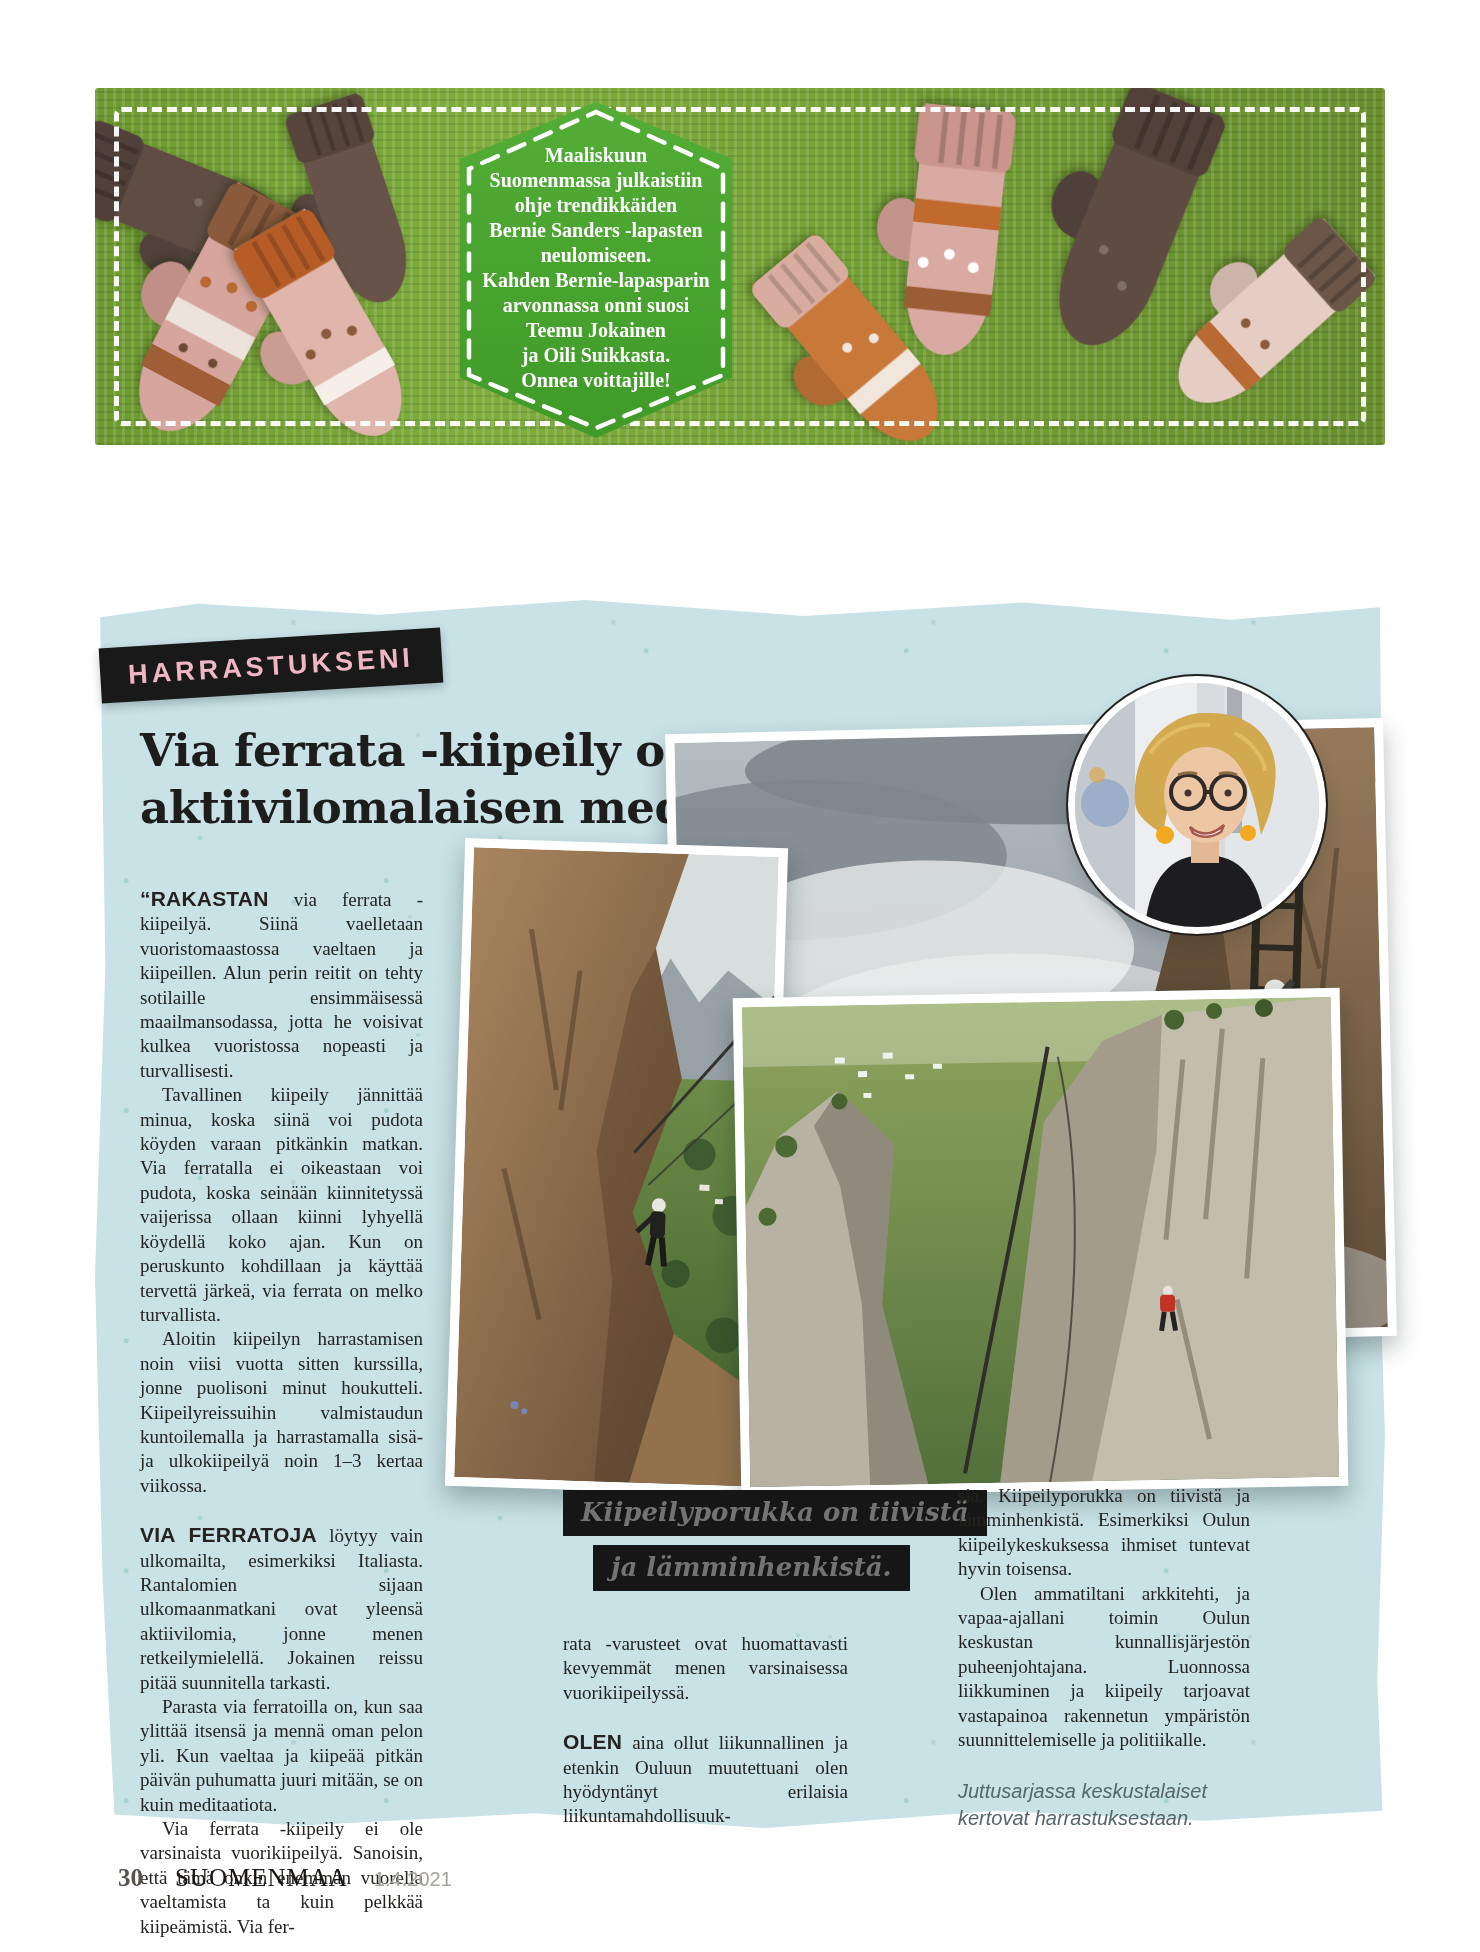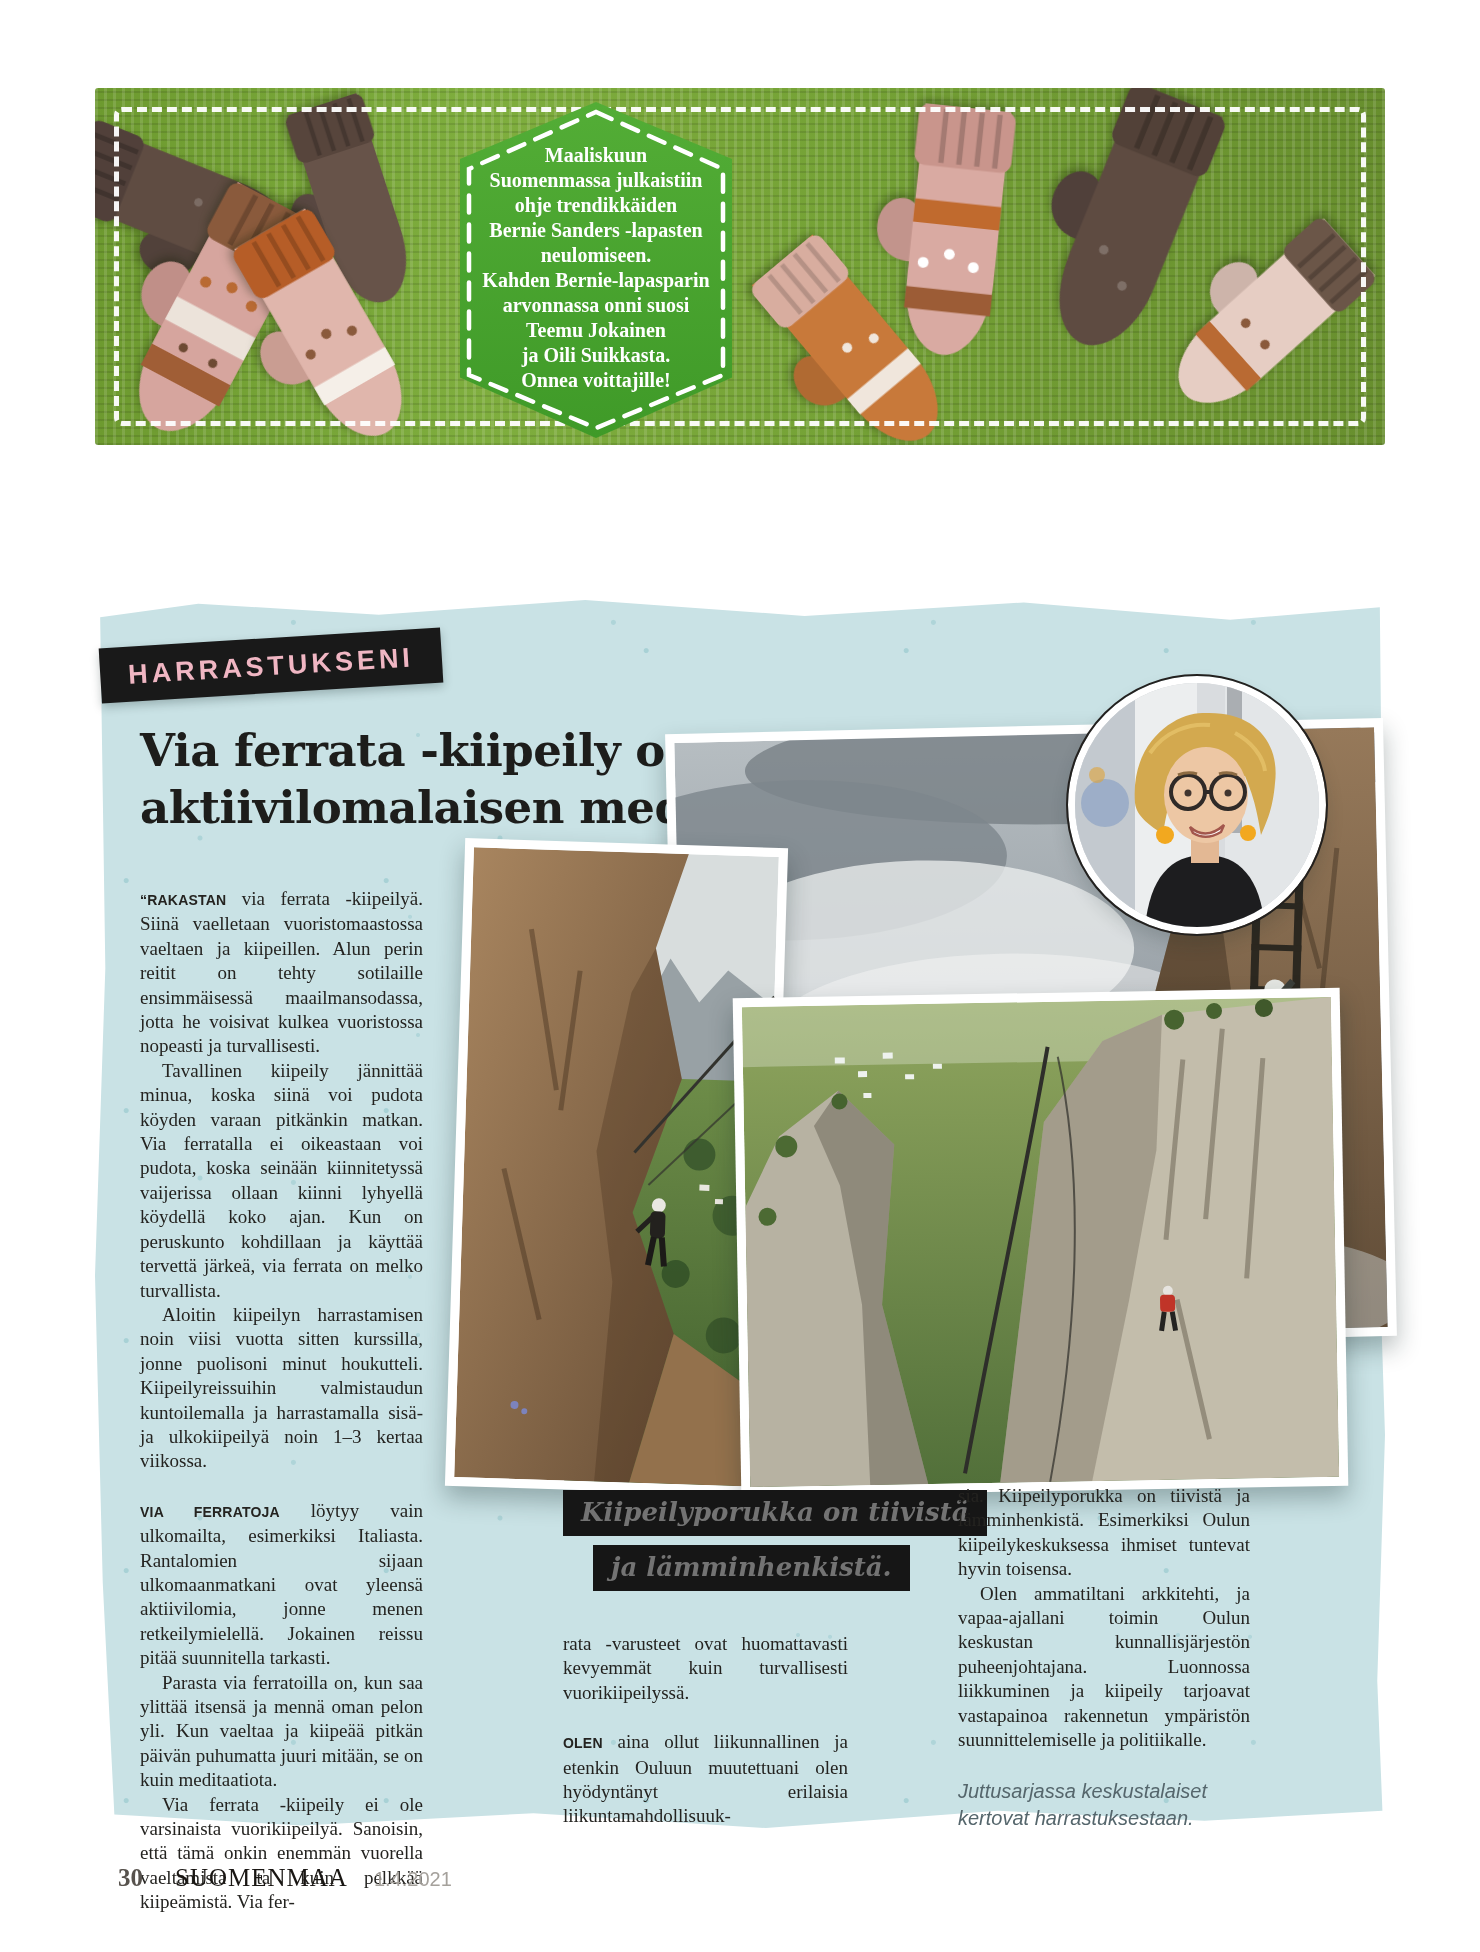--- a/index.html
+++ b/index.html
@@ -56,21 +56,21 @@
   .photo-br{left:642px;top:393px;width:589px;height:480px;transform:rotate(-1deg);z-index:3;}
 
   
   .col{position:absolute;z-index:4;}
   .col1{left:45px;top:287px;width:283px;}
   .col2{left:468px;top:1032px;width:285px;}
   .col3{left:863px;top:884px;width:292px;}
   .body-p{margin:0;font-size:19px;line-height:24.4px;text-align:justify;color:#242320;}
   .body-p.ind{text-indent:22px;}
   .body-p.gap{margin-top:25px;}
-  .lead{font-family:"Liberation Sans",sans-serif;font-weight:bold;font-size:14px;letter-spacing:.2px;}
+  .lead{font-family:"Liberation Sans",sans-serif;font-weight:bold;font-size:21px;letter-spacing:.2px;}
   .series-note{margin:26px 0 0;font-family:"Liberation Sans",sans-serif;font-style:italic;
     font-size:20px;line-height:27px;color:#55666c;text-align:left;}
 
   
   .quote{position:absolute;left:468px;top:890px;width:370px;z-index:4;display:flex;flex-direction:column;}
   .qline{align-self:flex-start;background:#161616;color:#737373;font-family:"DejaVu Serif",serif;
     font-weight:bold;font-style:italic;font-size:26px;padding:7px 18px 9px;white-space:nowrap;}
   .q2{margin-left:30px;margin-top:9px;}
 
   
@@ -372,21 +372,21 @@
       <p class="body-p ind"><span>Parasta via ferratoilla on, kun saa ylittää itsensä ja mennä oman pelon yli. Kun vaeltaa ja kiipeää pitkän päivän puhumatta juuri mitään, se on kuin meditaatiota.</span></p>
       <p class="body-p ind"><span>Via ferrata -kiipeily ei ole varsinaista vuorikiipeilyä. Sanoisin, että tämä onkin enemmän vuorella vaeltamista ta kuin pelkkää kiipeämistä. Via fer-</span></p>
     </div>
 
     <div class="quote">
       <span class="qline q1">Kiipeilyporukka on tiivistä</span>
       <span class="qline q2">ja lämminhenkistä.</span>
     </div>
 
     <div class="col col2">
-      <p class="body-p"><span>rata -varusteet ovat huomattavasti kevyemmät kuin turvallisesti vuorikiipeilyssä.</span></p>
+      <p class="body-p"><span>rata -varusteet ovat huomattavasti kevyemmät menen varsinaisessa vuorikiipeilyssä.</span></p>
       <p class="body-p gap"><b class="lead">OLEN</b><span> aina ollut liikunnallinen ja etenkin Ouluun muutettuani olen hyödyntänyt erilaisia liikuntamahdollisuuk-</span></p>
     </div>
 
     <div class="col col3">
       <p class="body-p"><span>sia. Kiipeilyporukka on tiivistä ja lämminhenkistä. Esimerkiksi Oulun kiipeilykeskuksessa ihmiset tuntevat hyvin toisensa.</span></p>
       <p class="body-p ind"><span>Olen ammatiltani arkkitehti, ja vapaa-ajallani toimin Oulun keskustan kunnallisjärjestön puheenjohtajana. Luonnossa liikkuminen ja kiipeily tarjoavat vastapainoa rakennetun ympäristön suunnittelemiselle ja politiikalle.</span></p>
       <p class="series-note">Juttusarjassa keskustalaiset kertovat harrastuksestaan.</p>
     </div>
   </section>
 

